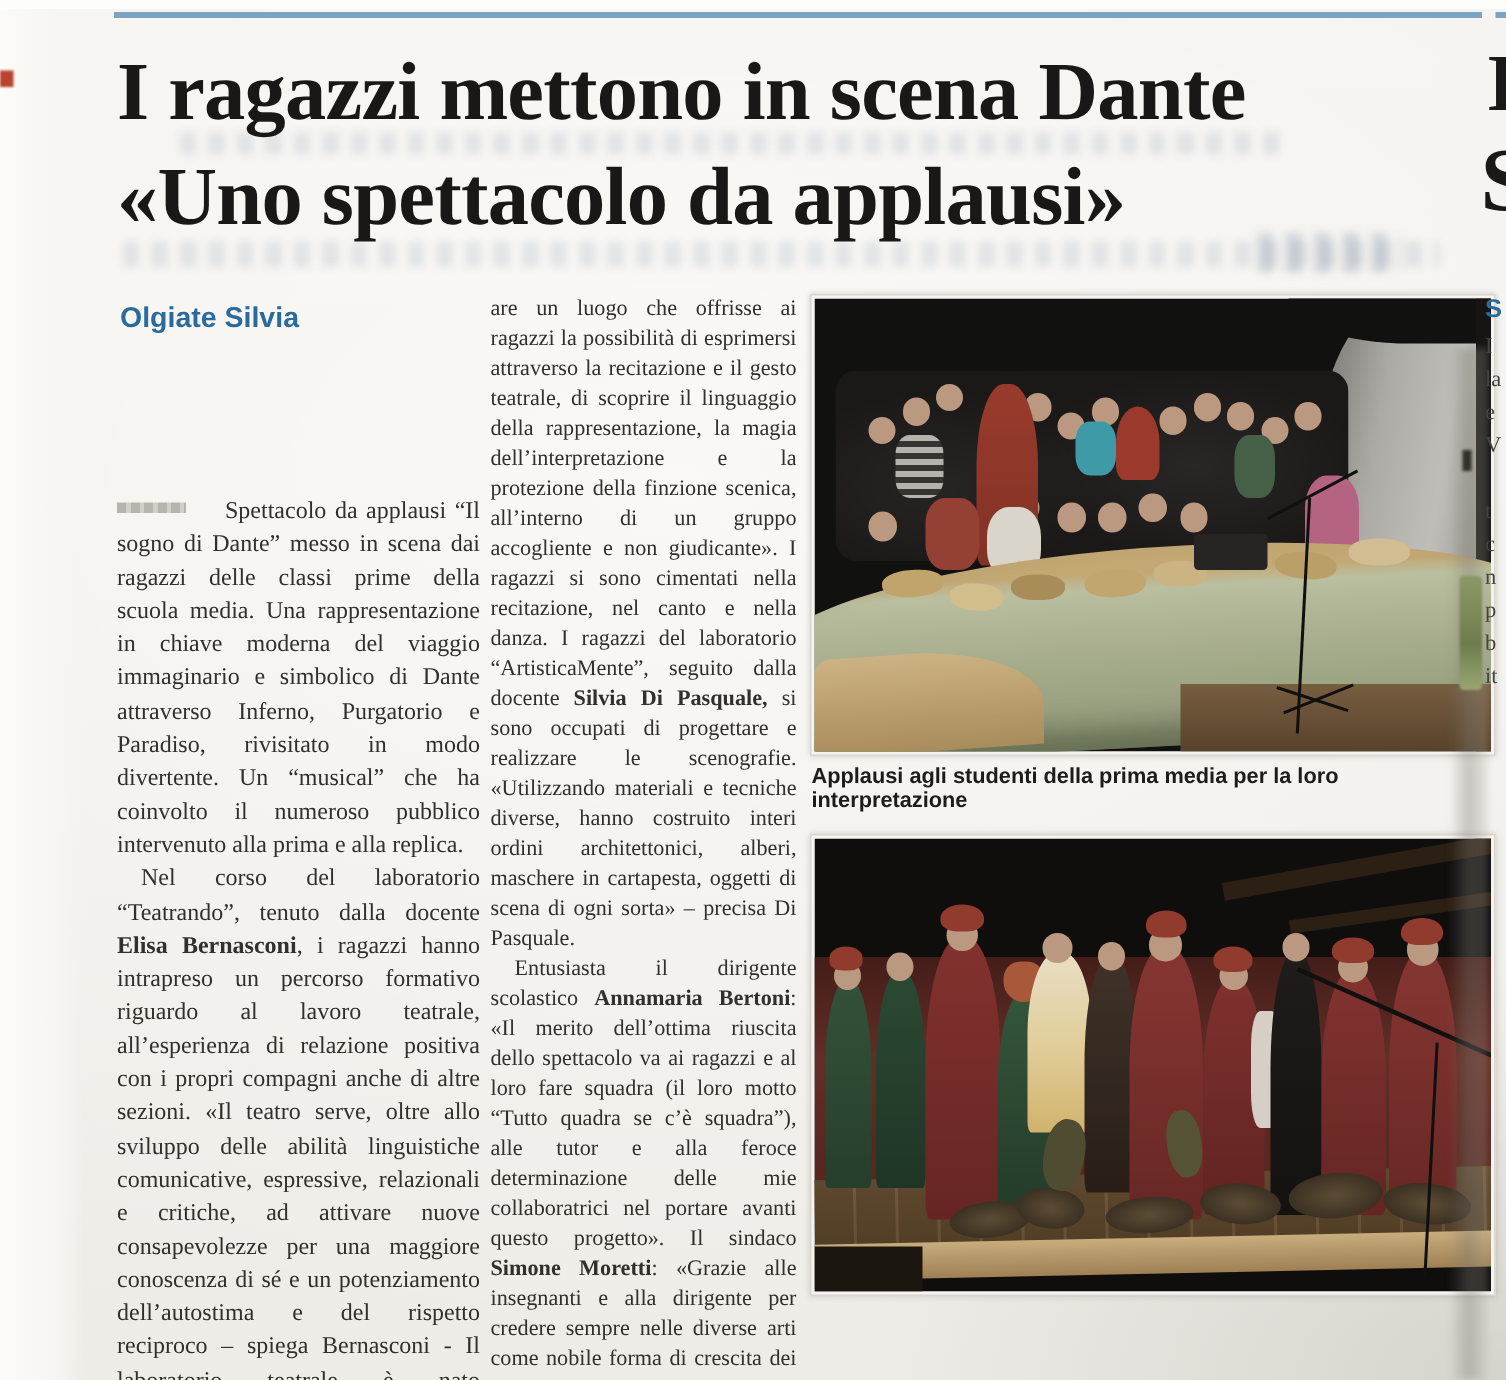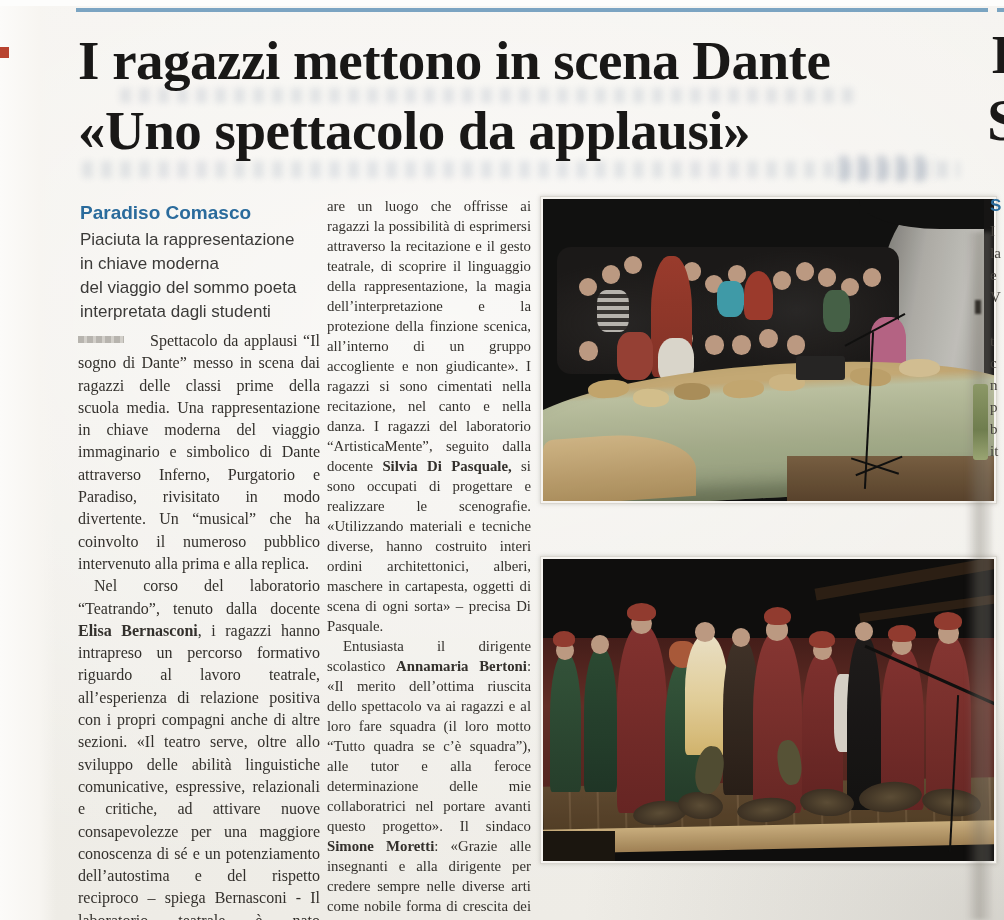--- a/index.html
+++ b/index.html
@@ -108,28 +108,22 @@
 
   <div class="ghost g1"></div>
   <div class="ghost g2"></div>
   <div class="ghost g3"></div>
 
   <div class="headline">
     <div>I ragazzi mettono in scena Dante</div>
     <div>«Uno spettacolo da applausi»</div>
   </div>
 
-  <div class="kicker">Paradiso Comasco</div>
-
-  <div class="standfirst">
-    <div>Piaciuta la rappresentazione</div>
-    <div>in chiave moderna</div>
-    <div>del viaggio del sommo poeta</div>
-    <div>interpretata dagli studenti</div>
-  </div>
+  <div class="kicker">Olgiate Silvia</div>
+
 
   <div class="col col1">
     <p><span>Spettacolo da applausi “Il sogno di Dante” messo in scena dai ragazzi delle classi prime della scuola media. Una rappresentazione in chiave moderna del viaggio immaginario e simbolico di Dante attraverso Inferno, Purgatorio e Paradiso, rivisitato in modo divertente. Un “musical” che ha coinvolto il numeroso pubblico intervenuto alla prima e alla replica.</span></p>
     <p><span>Nel corso del laboratorio “Teatrando”, tenuto dalla docente </span><b>Elisa Bernasconi</b><span>, i ragazzi hanno intrapreso un percorso formativo riguardo al lavoro teatrale, all’esperienza di relazione positiva con i propri compagni anche di altre sezioni. «Il teatro serve, oltre allo sviluppo delle abilità linguistiche comunicative, espressive, relazionali e critiche, ad attivare nuove consapevolezze per una maggiore conoscenza di sé e un potenziamento dell’autostima e del rispetto reciproco – spiega Bernasconi - Il laboratorio teatrale è nato dall’esigenza di cre-</span></p>
   </div>
 
   <div class="col col2">
     <p><span>are un luogo che offrisse ai ragazzi la possibilità di esprimersi attraverso la recitazione e il gesto teatrale, di scoprire il linguaggio della rappresentazione, la magia dell’interpretazione e la protezione della finzione scenica, all’interno di un gruppo accogliente e non giudicante». I ragazzi si sono cimentati nella recitazione, nel canto e nella danza. I ragazzi del laboratorio “ArtisticaMente”, seguito dalla docente </span><b>Silvia Di Pasquale,</b><span> si sono occupati di progettare e realizzare le scenografie. «Utilizzando materiali e tecniche diverse, hanno costruito interi ordini architettonici, alberi, maschere in cartapesta, oggetti di scena di ogni sorta» – precisa Di Pasquale.</span></p>
     <p><span>Entusiasta il dirigente scolastico </span><b>Annamaria Bertoni</b><span>: «Il merito dell’ottima riuscita dello spettacolo va ai ragazzi e al loro fare squadra (il loro motto “Tutto quadra se c’è squadra”), alle tutor e alla feroce determinazione delle mie collaboratrici nel portare avanti questo progetto». Il sindaco </span><b>Simone Moretti</b><span>: «Grazie alle insegnanti e alla dirigente per credere sempre nelle diverse arti come nobile forma di crescita dei ragazzi». </span></p>
   </div>
@@ -181,20 +175,21 @@
       <div class="blob" style="left:56%;top:52%;width:11%;height:8%;background:#232120;border-radius:3px"></div>
       <div class="s1-wood"></div>
       <div class="s1-floor"></div>
 
       <div class="pole" style="left:72%;top:44%;width:2px;height:52%;transform:rotate(3deg)"></div>
       <div class="pole" style="left:66%;top:43%;width:15%;height:2px;transform:rotate(-28deg)"></div>
       <div class="pole" style="left:68%;top:88%;width:11%;height:2px;transform:rotate(18deg)"></div>
       <div class="pole" style="left:69%;top:88%;width:11%;height:2px;transform:rotate(-22deg)"></div>
     </div>
   </div>
+  <div class="caption caption1">Applausi agli studenti della prima media per la loro interpretazione</div>
 
   <div class="photo photo2">
     <div class="scene">
       <div class="s2-bg"></div>
       <div class="s2-beam" style="left:60%;top:4%;width:45%;height:4%;transform:rotate(-10deg)"></div>
       <div class="s2-beam" style="left:70%;top:14%;width:40%;height:3%;transform:rotate(-8deg)"></div>
       <div class="s2-wall"></div>
       <div class="s2-floor"></div>
       <div class="s2-ledge"></div>
       <div class="s2-corner"></div>

